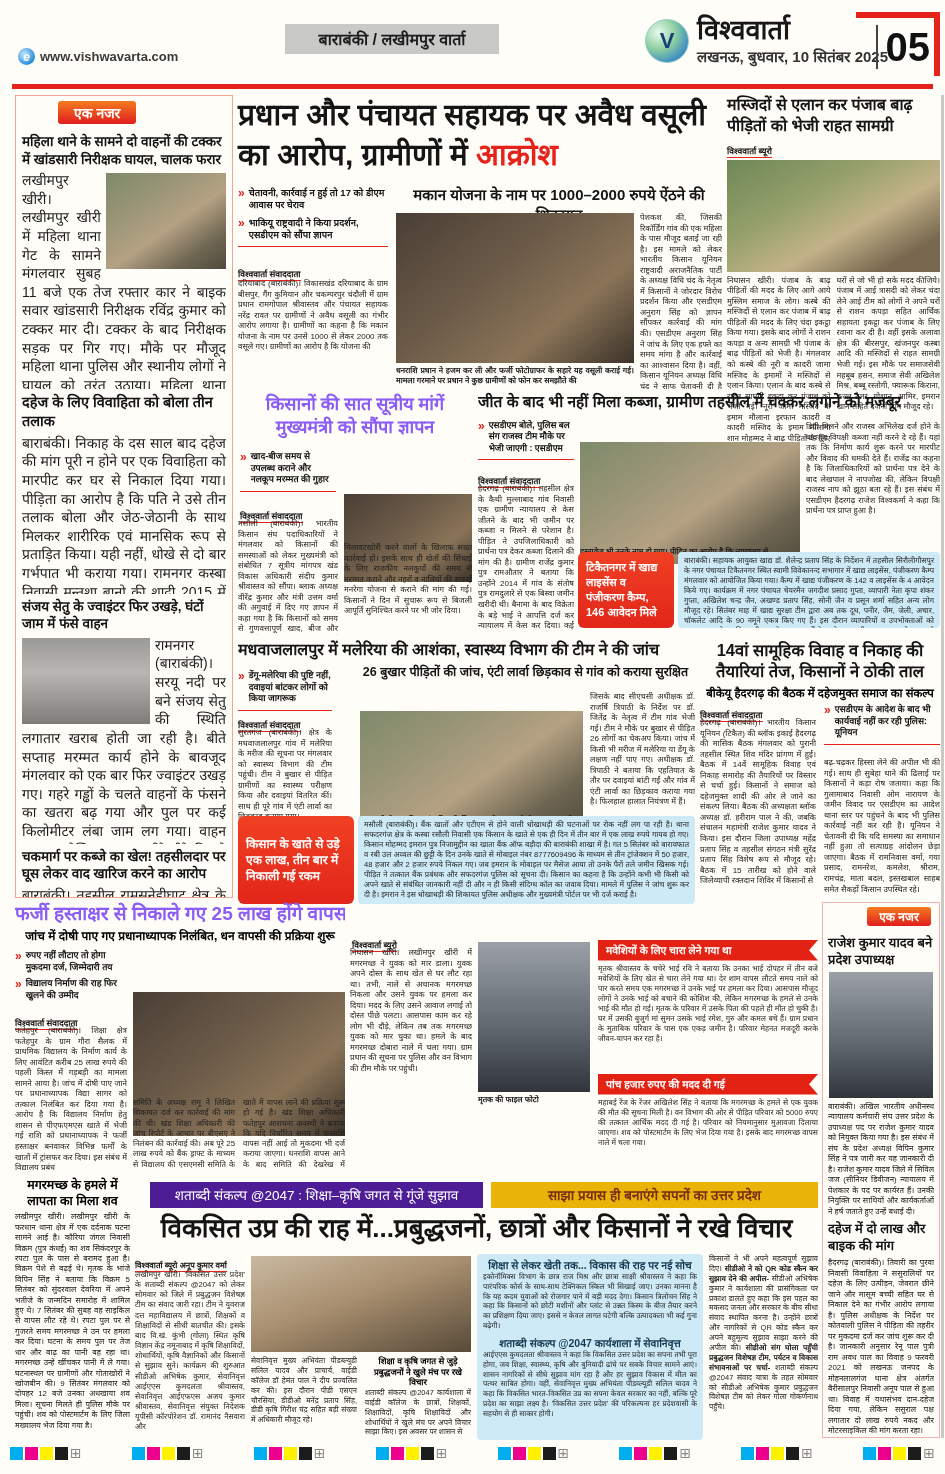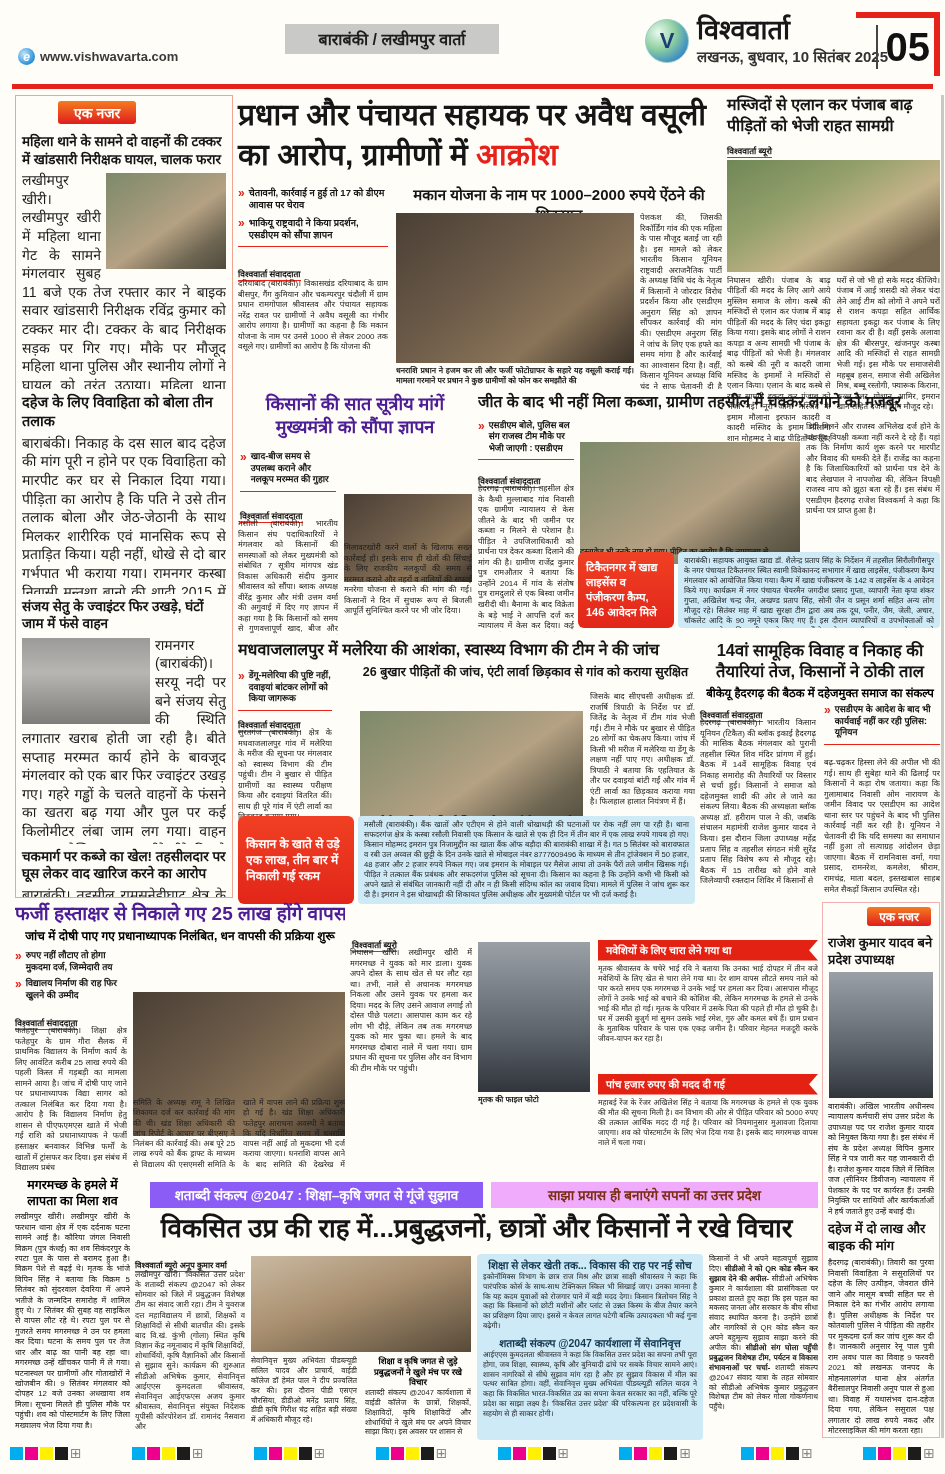--- a/index.html
+++ b/index.html
@@ -1,41 +1,41 @@
 <!DOCTYPE html>
 <html><head>
 <meta charset="utf-8">
 <style>
 *{margin:0;padding:0;box-sizing:border-box;}
 body{background:#e9e7e2;font-family:"Liberation Sans","DejaVu Sans",sans-serif;}
 .page{position:relative;width:945px;height:1474px;margin:0 auto;background:#fffdf7;overflow:hidden;}
 .a{position:absolute;}
 .j{font-size:8px;line-height:1.32;text-align:justify;color:#1d1d1d;overflow:hidden;}
 .t-xl{font-size:30px;line-height:1.32;font-weight:800;color:#151515;}
-.t-lg{font-size:18.5px;line-height:1.25;font-weight:800;color:#4c1d95;}
+.t-lg{font-size:18.5px;line-height:1.25;font-weight:800;color:#8b5cf6;}
 .t-md{font-size:16px;line-height:1.3;font-weight:800;color:#151515;}
 .t-sm{font-size:13.5px;line-height:1.3;font-weight:800;color:#151515;}
 .red{color:#e5231b;}
 .center{text-align:center;}
 .cap{font-size:7.8px;line-height:1.3;font-weight:700;color:#222;text-align:center;overflow:hidden;}
 .byl{font-size:8.5px;font-weight:700;color:#111;border-bottom:1px solid #e5231b;display:inline-block;padding-bottom:1px;}
 .bullet{display:flex;gap:4px;align-items:flex-start;font-weight:800;color:#161616;line-height:1.3;}
 .bullet .mk{color:#e5231b;font-size:12px;line-height:1;}
 .bul-u{border-bottom:1px solid #e5231b;padding-bottom:5px;}
 .ph{position:relative;background:linear-gradient(145deg,#7d8a6a 0%,#9a9577 30%,#b5a183 55%,#6e6652 80%,#4e4a3c 100%);}
 .ph-dark{background:linear-gradient(140deg,#4a3f35,#6b5a48 40%,#8a7458 70%,#3c332a);}
 .ph-road{background:linear-gradient(180deg,#9a9a98,#b8b6b2 40%,#7e7c78);}
 .ph-port{background:linear-gradient(180deg,#9aa0a6,#5d646c 60%,#31353b);}
 .ph-hall{background:linear-gradient(160deg,#c9b9a1,#a98f6f 45%,#7c6a52 75%,#584a38);}
 .ph-green{background:linear-gradient(150deg,#6f8757,#94a06b 35%,#c3b289 60%,#77684f 85%);}
 .rb{background:linear-gradient(180deg,#f04023,#e2261a);color:#fff;font-weight:800;border-radius:6px;display:flex;align-items:center;padding:6px 8px;line-height:1.35;}
 .bb{background:#cfeaf7;border-radius:4px;padding:4px 6px;}
 .ribbon{background:#e32213;color:#fff;font-weight:800;font-size:10.5px;line-height:1;padding:5px 8px;clip-path:polygon(0 0,100% 0,calc(100% - 9px) 50%,100% 100%,0 100%);}
-.ban-red{background:#8b5cf6;color:#fff;font-weight:700;font-size:13.5px;display:flex;align-items:center;justify-content:center;}
-.ban-peach{background:#f0abfc;color:#7a2d12;font-weight:800;font-size:13.5px;display:flex;align-items:center;justify-content:center;}
+.ban-red{background:#4c1d95;color:#fff;font-weight:400;font-size:13.5px;display:flex;align-items:center;justify-content:center;}
+.ban-peach{background:#eab308;color:#7a2d12;font-weight:800;font-size:13.5px;display:flex;align-items:center;justify-content:center;}
 .badge{display:inline-block;background:linear-gradient(180deg,#f47b20,#e01e1e);color:#fff;font-weight:800;font-size:14px;padding:2px 16px;border-radius:3px;margin-bottom:5px;margin-left:36px;}
 .frame{border:1px solid #f1a492;padding:5px 6px;overflow:hidden;background:#fffdf7;}
 .frame2{border:1px solid #f3b0b0;padding:4px 5px;overflow:hidden;background:#fffdf7;}
 .red-rule{position:absolute;left:12px;top:84px;width:921px;height:5px;background:#e5231b;}
 .masthead-site{display:flex;align-items:center;gap:5px;font-size:13px;font-weight:700;color:#3a3a3a;}
 .e-icon{width:17px;height:17px;border-radius:50%;background:radial-gradient(circle at 35% 35%,#bfe6ff,#2a8fd8 70%);color:#fff;font-weight:800;font-size:12px;display:flex;align-items:center;justify-content:center;font-style:italic;}
 .sec-box{background:#c9c9c7;color:#1d1d1d;font-weight:800;font-size:16px;display:flex;align-items:center;justify-content:center;}
 .globe{width:44px;height:44px;border-radius:50%;background:radial-gradient(circle at 30% 30%,#eafaf0,#8fd0a0 40%,#3f8fc2 75%,#2a6d9e);display:flex;align-items:center;justify-content:center;color:#1b3f75;font-weight:800;font-size:22px;border:1px solid #9cc;}
 .brand-name{font-size:27px;font-weight:800;color:#171717;line-height:1.05;}
 .brand-ed{font-size:15px;font-weight:700;color:#333;margin-top:2px;}

